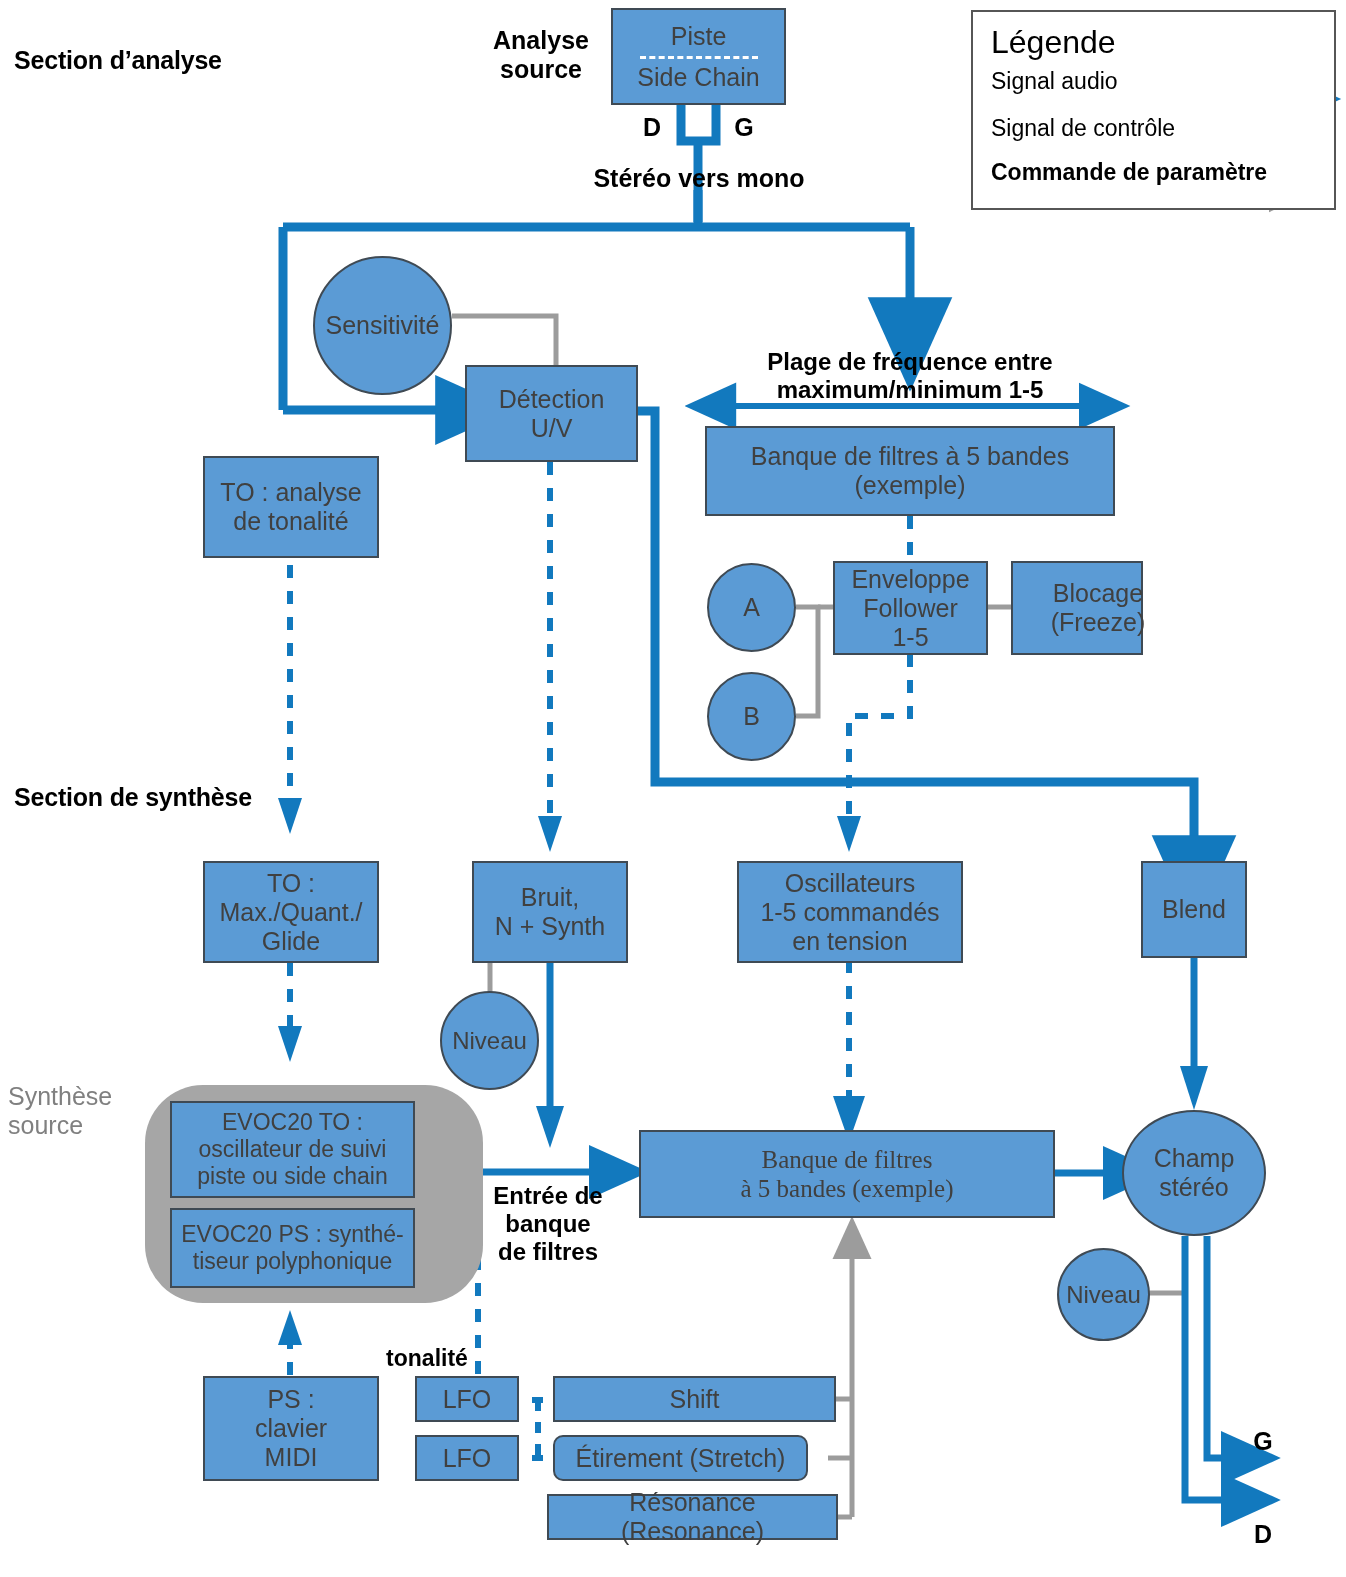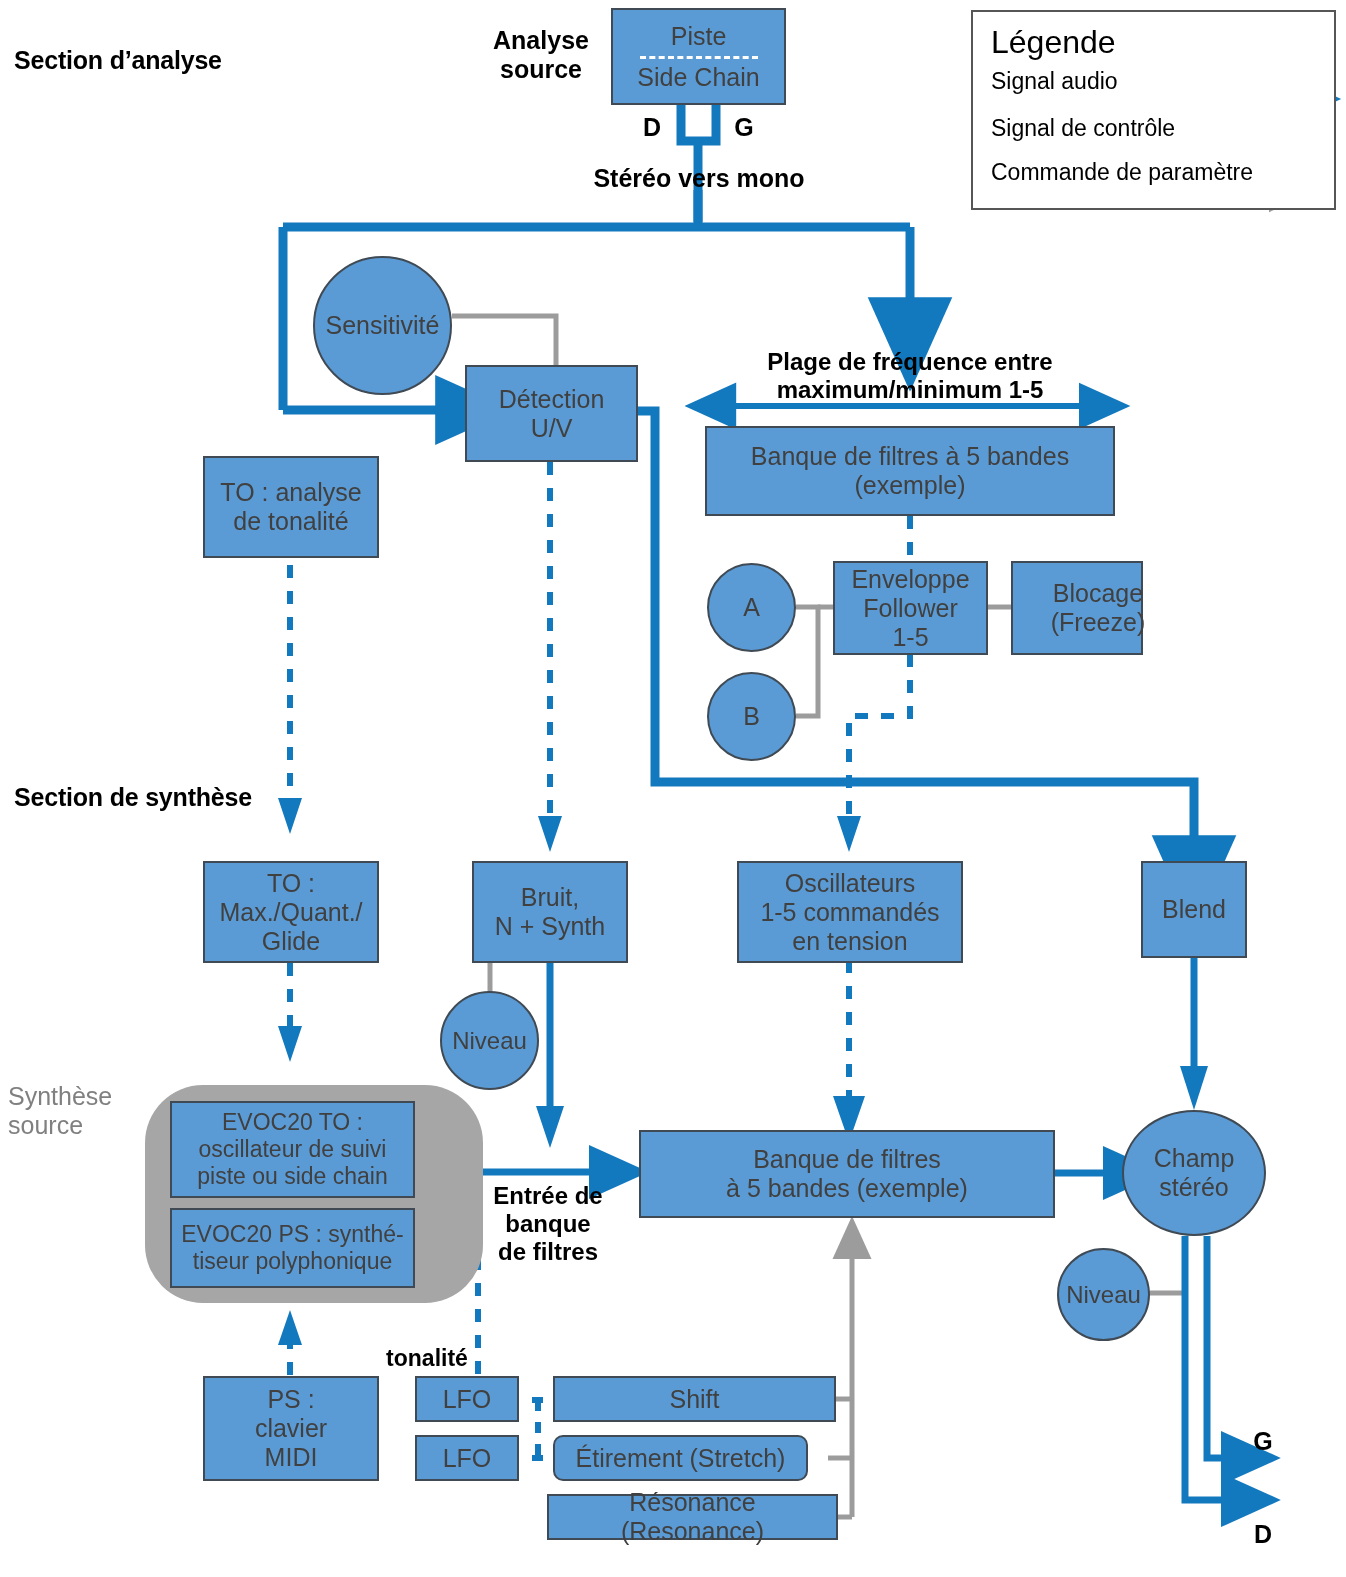--- a/index.html
+++ b/index.html
@@ -333,21 +333,21 @@
 
   <div class="node" style="left:1141px; top:861px; width:106px; height:97px;">Blend</div>
 
   <div class="node" style="left:170px; top:1101px; width:245px; height:97px; white-space:pre-line; font-size:23px;">EVOC20 TO :
 oscillateur de suivi
 piste ou side chain</div>
 
   <div class="node" style="left:170px; top:1208px; width:245px; height:80px; white-space:pre-line; font-size:23px;">EVOC20 PS : synthé-
 tiseur polyphonique</div>
 
-  <div class="node" style="left:639px; top:1130px; width:416px; height:88px; white-space:pre-line;">Banque de filtres
+  <div class="node" style="left:639px; top:1130px; width:416px; height:88px; white-space:pre-line;font-family:Liberation Serif, serif;">Banque de filtres
 à 5 bandes (exemple)</div>
 
   <div class="node circ" style="left:1122px; top:1110px; width:144px; height:126px; white-space:pre-line;">Champ
 stéréo</div>
 
   <div class="node circ" style="left:1057px; top:1248px; width:93px; height:93px; font-size:24px;">Niveau</div>
 
   <div class="node" style="left:203px; top:1376px; width:176px; height:105px; white-space:pre-line;">PS :
 clavier
 MIDI</div>
@@ -359,15 +359,15 @@
   <div class="node" style="left:553px; top:1376px; width:283px; height:46px;">Shift</div>
 
   <div class="node" style="left:553px; top:1435px; width:255px; height:46px;border-radius:10px;">Étirement (Stretch)</div>
 
   <div class="node" style="left:547px; top:1494px; width:291px; height:46px;">Résonance (Resonance)</div>
 
   <div class="legendbox" style="left:971px; top:10px; width:365px; height:200px;"></div>
   <div class="legendtitle" style="left:991px; top:24px;">Légende</div>
   <div class="legendlabel" style="left:991px; top:68px;">Signal audio</div>
   <div class="legendlabel" style="left:991px; top:115px;">Signal de contrôle</div>
-  <div class="legendlabel" style="left:991px; top:159px;">Commande de paramètre</div>
+  <div class="legendlabel" style="left:991px; top:159px;font-weight:bold;">Commande de paramètre</div>
 
 </div>
 
 </body></html>

